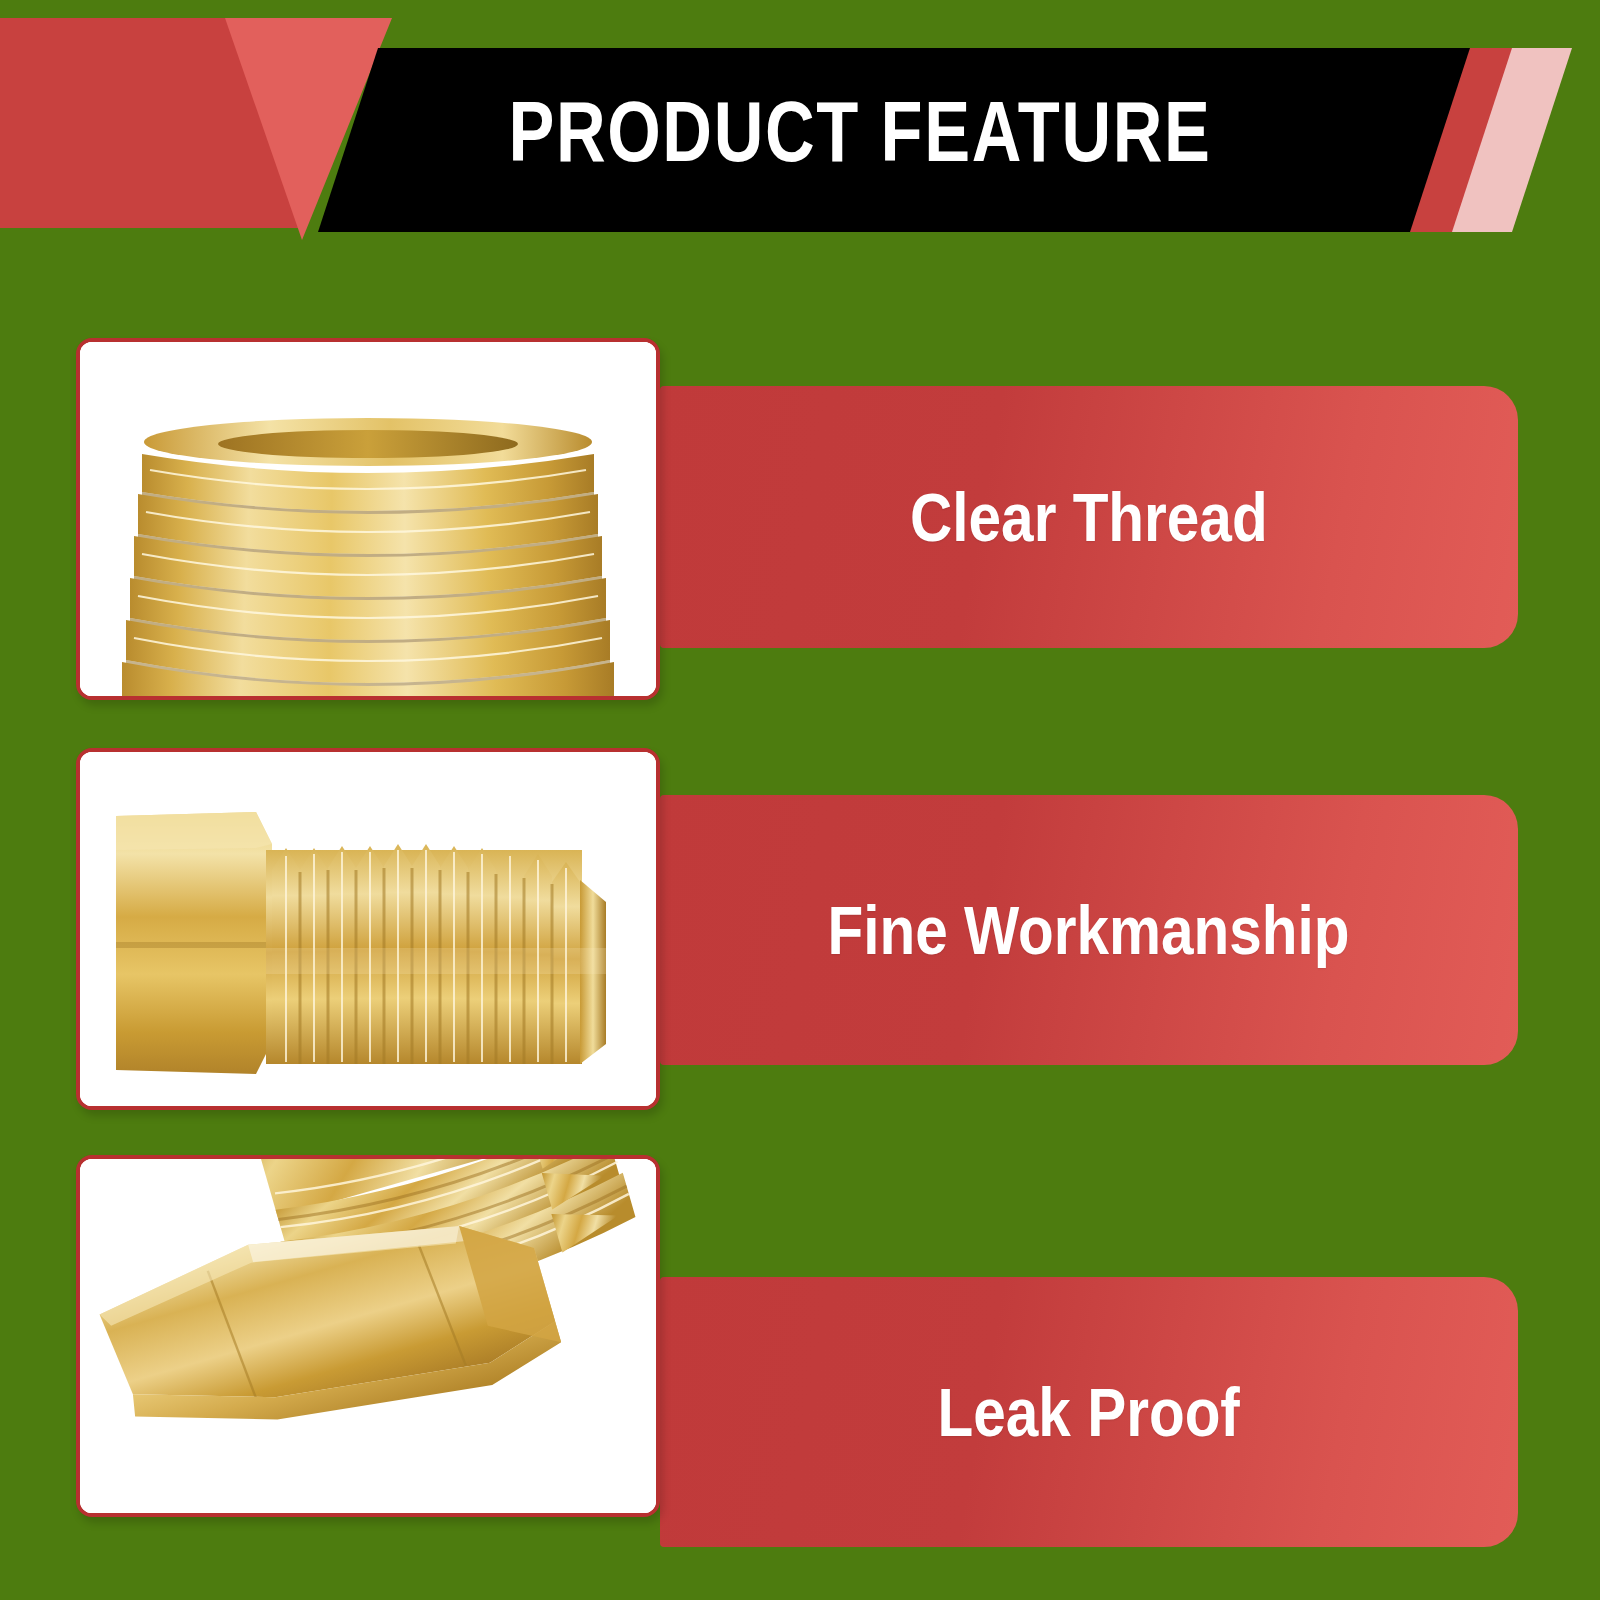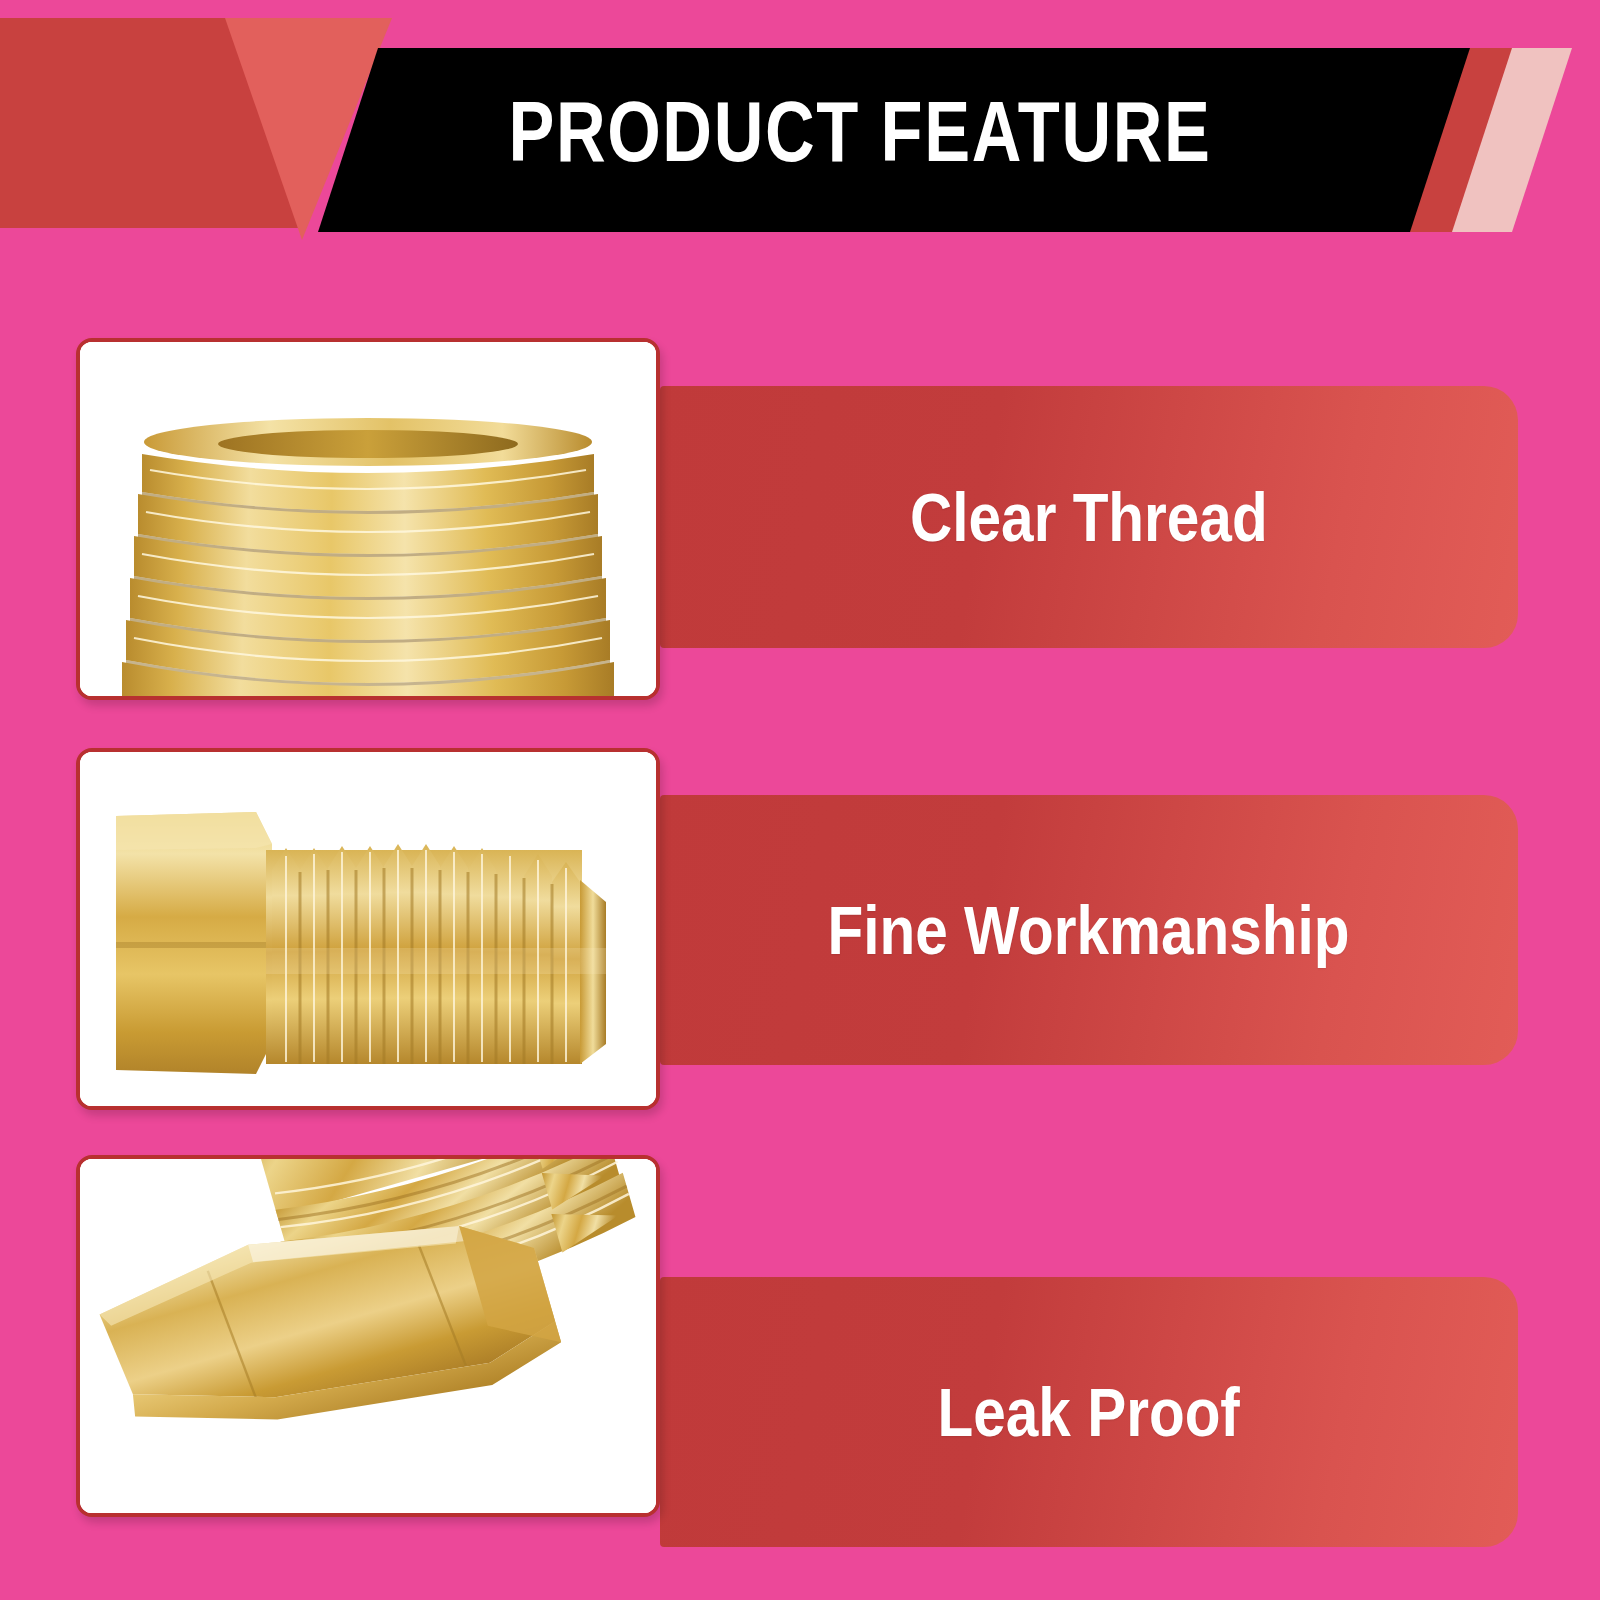--- a/index.html
+++ b/index.html
@@ -2,21 +2,21 @@
 <html><head>
 <meta charset="utf-8">
 <style>
   * { margin:0; padding:0; box-sizing:border-box; }
   html, body {
     width:1600px; height:1600px;
     background:#ffffff;
     font-family:"Liberation Sans", sans-serif;
     overflow:hidden;
   }
-  #page { position:relative; width:1600px; height:1600px; background:#ec4899;text-decoration:underline; }
+  #page { position:relative; width:1600px; height:1600px; background:#4d7c0f;text-decoration:underline; }
 
   
   .banner { position:absolute; left:0; top:0; width:1600px; height:245px; }
   .banner svg { display:block; }
   .banner-title {
     position:absolute;
     left:395px; top:78px;
     width:930px; height:105px;
     display:flex; align-items:center; justify-content:center;
     color:#ffffff;

